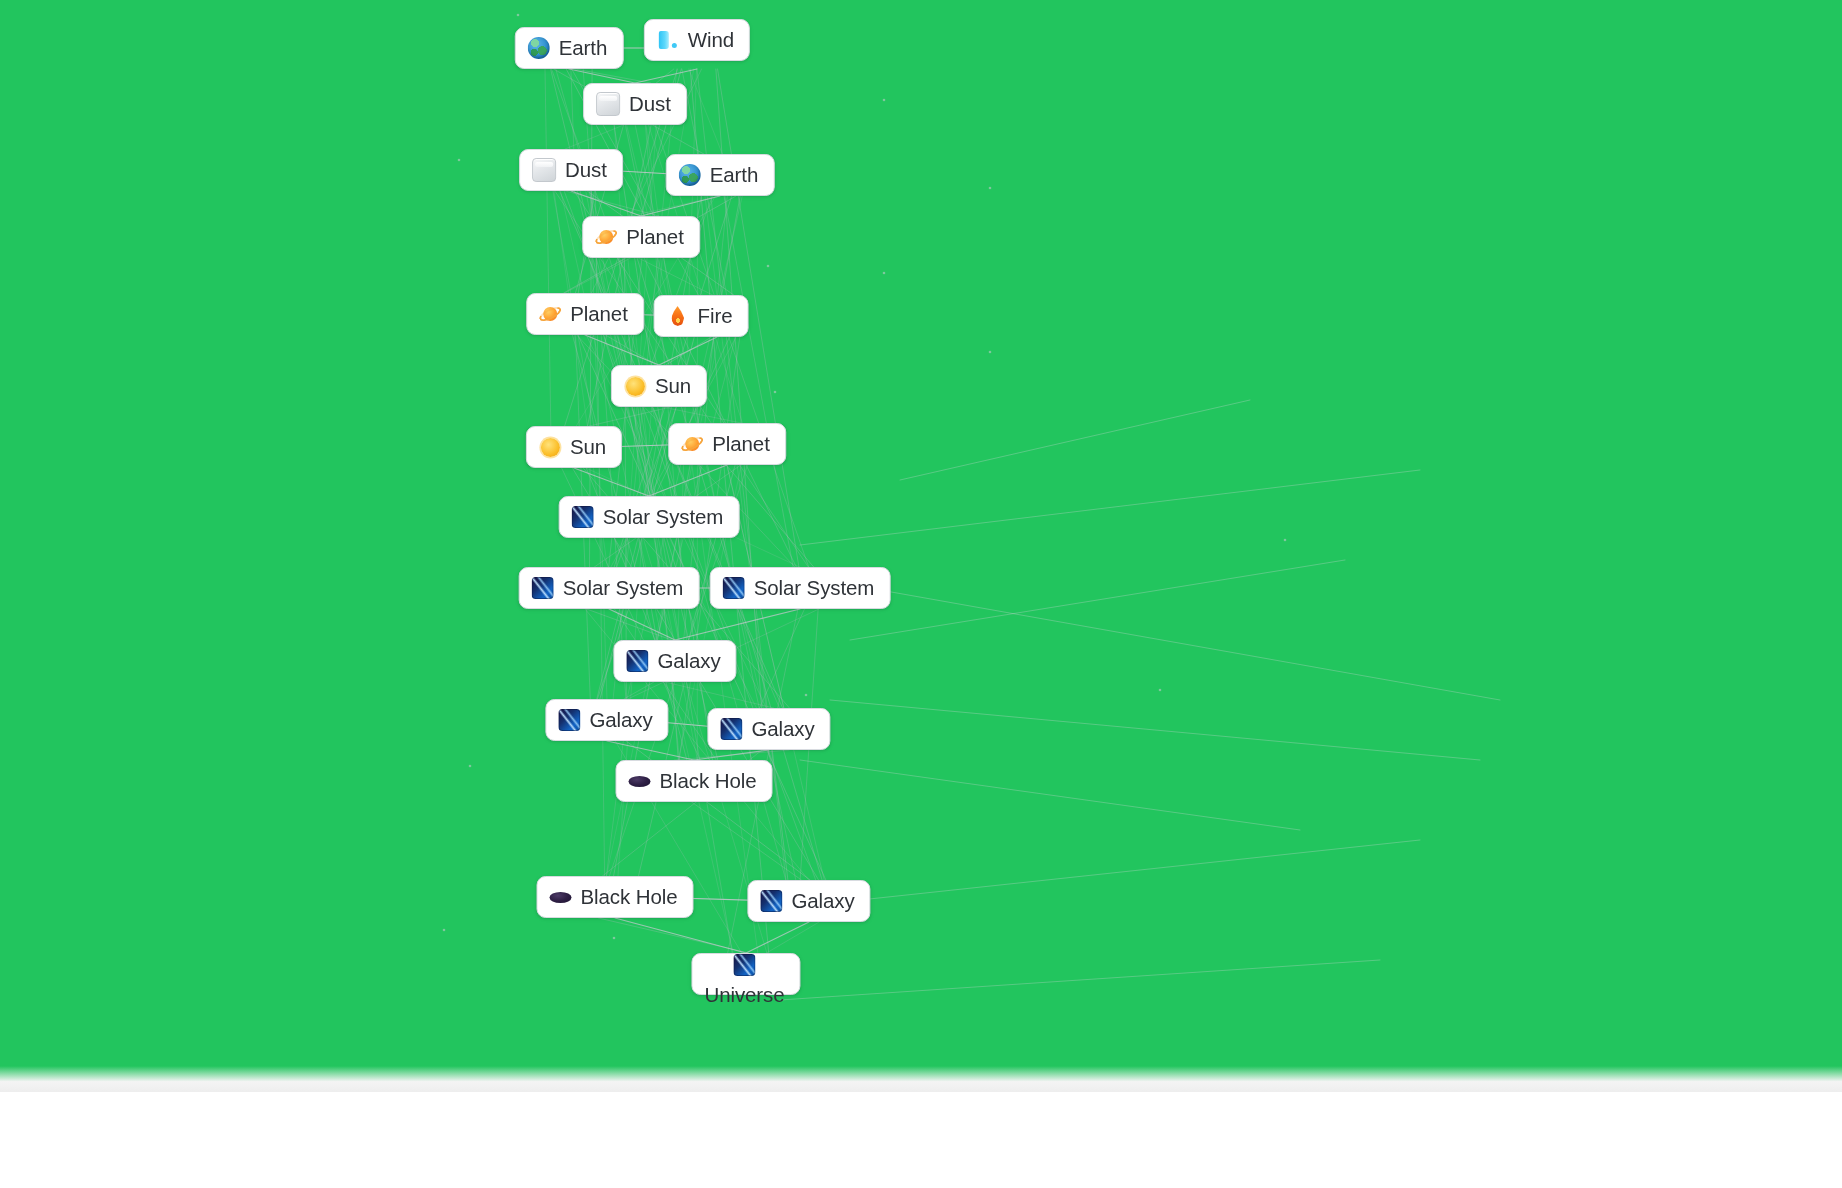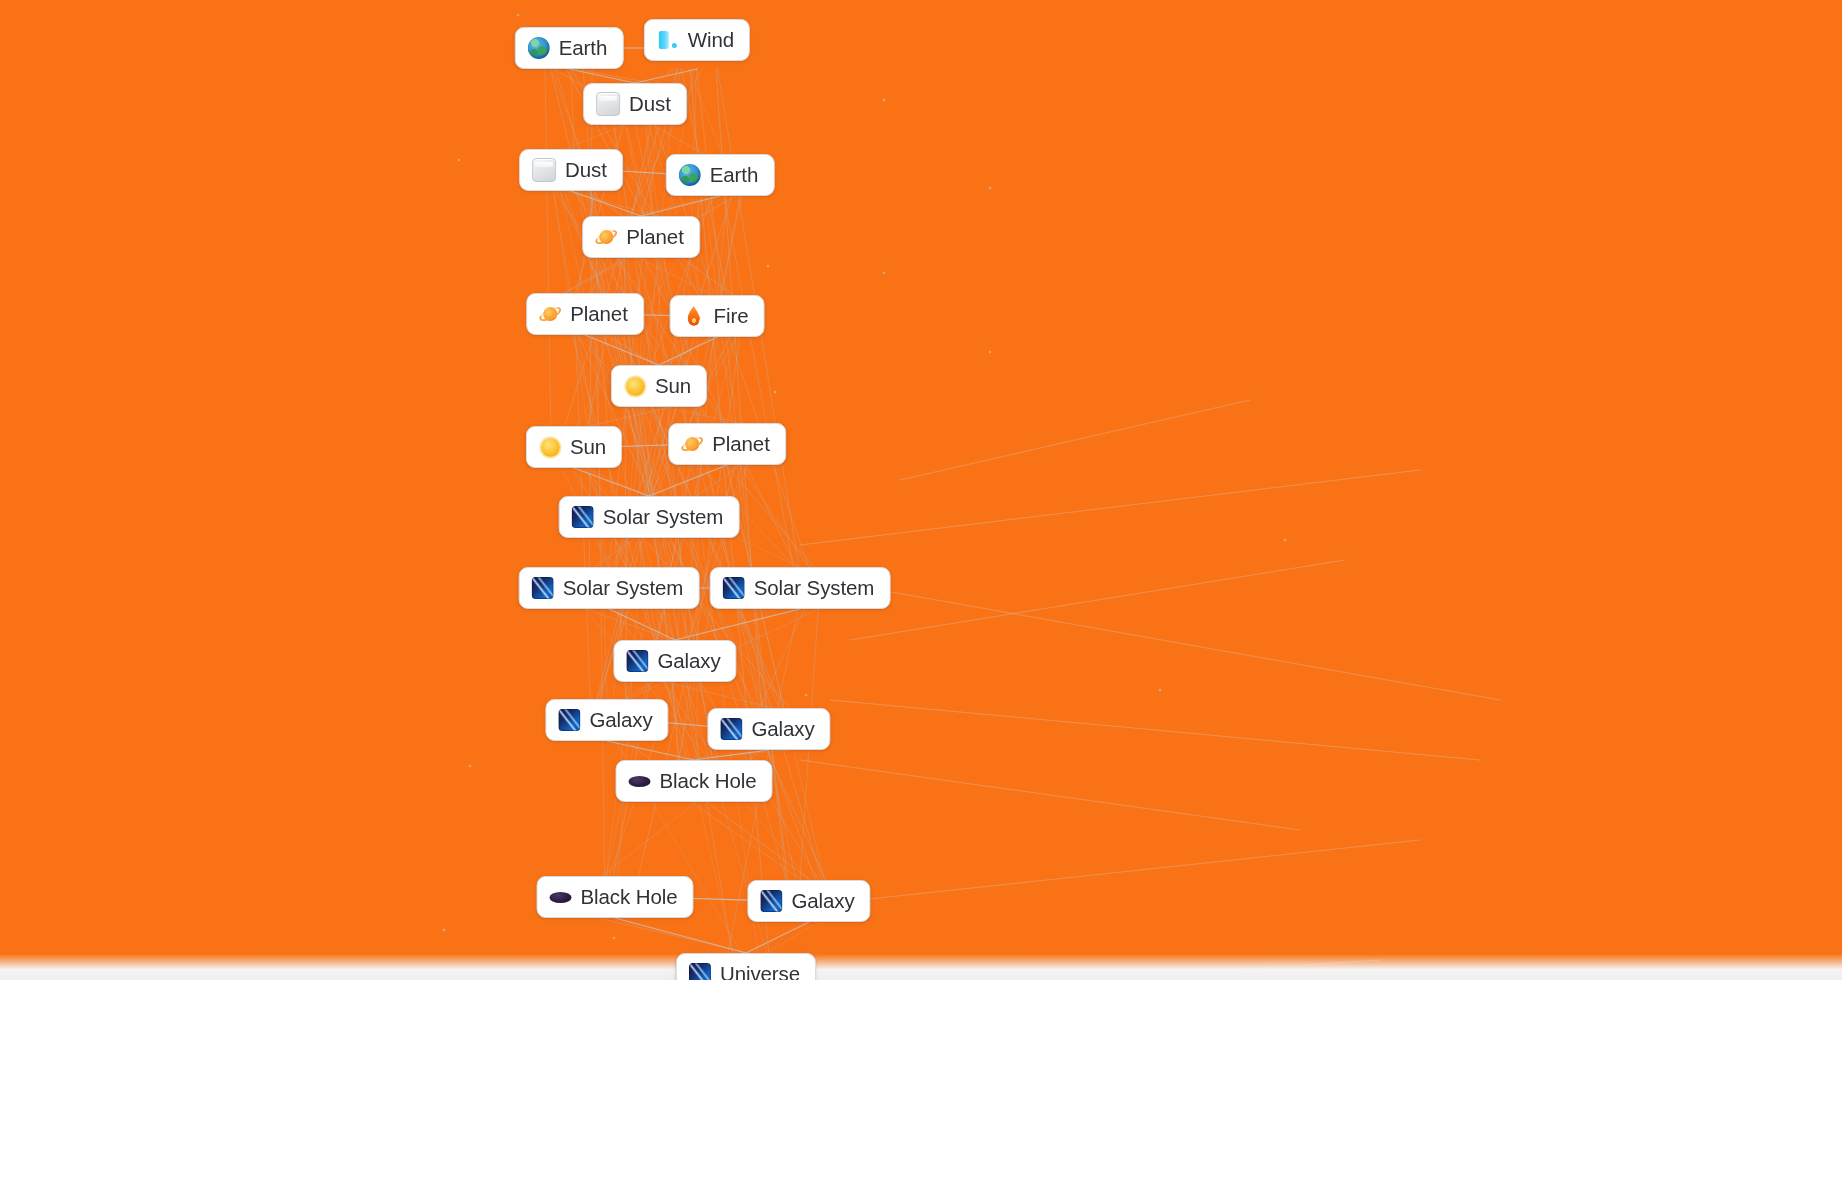--- a/index.html
+++ b/index.html
@@ -11,22 +11,22 @@
     width: 1842px;
     height: 1188px;
     overflow: hidden;
     font-family: "Liberation Sans", sans-serif;
     -webkit-font-smoothing: antialiased;
   }
 
   #canvas {
     position: relative;
     width: 1842px;
-    height: 980px;
-    background: #f97316;
+    height: 1092px;
+    background: #22c55e;
     overflow: hidden;
   }
 
   
   #bottom-band {
     position: absolute;
     left: 0;
     bottom: 0;
     width: 1842px;
     height: 26px;
@@ -395,21 +395,21 @@
         <span class="node-label">Earth</span>
       </div>
       <div class="node" style="left: 641px; top: 237px;">
         <span class="ico ico-planet"></span>
         <span class="node-label">Planet</span>
       </div>
       <div class="node" style="left: 585px; top: 314px;">
         <span class="ico ico-planet"></span>
         <span class="node-label">Planet</span>
       </div>
-      <div class="node" style="left: 717px; top: 316px; justify-content: flex-end;">
+      <div class="node" style="left: 701px; top: 316px; justify-content: flex-end;">
         <span class="ico ico-fire"></span>
         <span class="node-label">Fire</span>
       </div>
       <div class="node" style="left: 659px; top: 386px;">
         <span class="ico ico-sun"></span>
         <span class="node-label">Sun</span>
       </div>
       <div class="node" style="left: 574px; top: 447px;">
         <span class="ico ico-sun"></span>
         <span class="node-label">Sun</span>
@@ -447,19 +447,19 @@
         <span class="node-label">Black Hole</span>
       </div>
       <div class="node" style="left: 615px; top: 897px;">
         <span class="ico ico-blackhole"></span>
         <span class="node-label">Black Hole</span>
       </div>
       <div class="node" style="left: 809px; top: 901px;">
         <span class="ico ico-cosmic"></span>
         <span class="node-label">Galaxy</span>
       </div>
-      <div class="node" style="left: 746px; top: 974px;">
+      <div class="node" style="left: 746px; top: 974px; flex-direction: column;">
         <span class="ico ico-cosmic"></span>
         <span class="node-label">Universe</span>
       </div>
     </div>
   <div id="bottom-band"></div>
 </div>
 
 </body></html>

